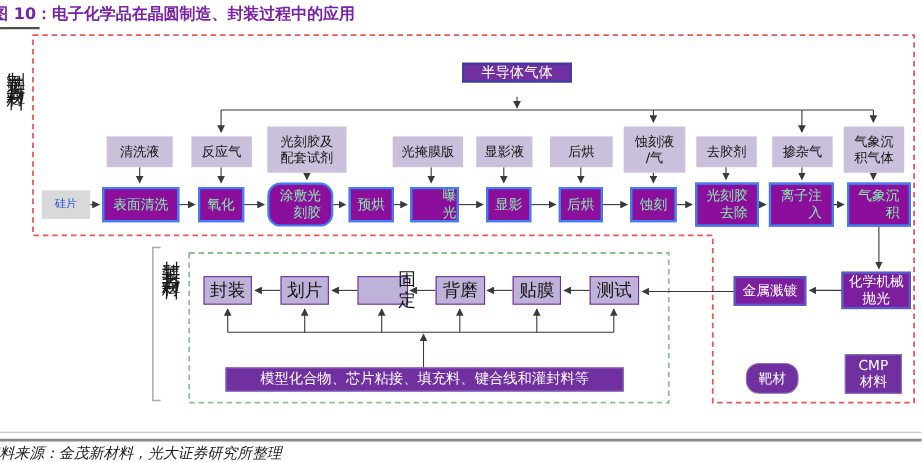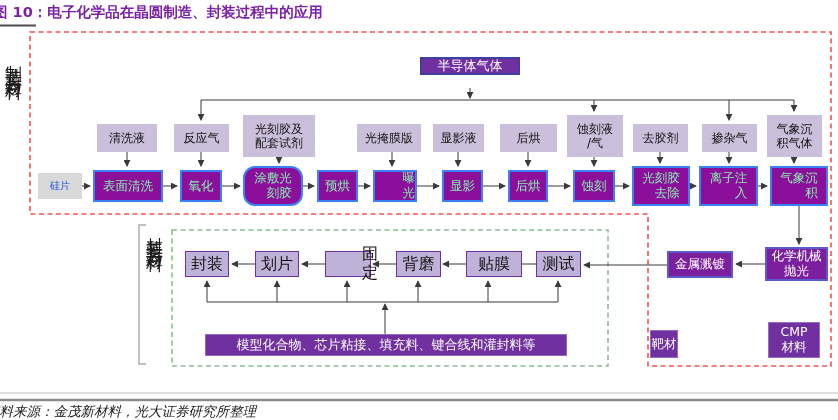--- a/index.html
+++ b/index.html
@@ -141,28 +141,28 @@
 去除</div>
   <div class="abs node step" style="left:699px;top:166px;width:59px;height:40px;">离子注
 入</div>
   <div class="abs node step" style="left:770px;top:166px;width:58px;height:40px;">气象沉
 积</div>
 
   <div class="abs node step2" style="left:667px;top:251px;width:66px;height:27px;">金属溅镀</div>
   <div class="abs node step2" style="left:765px;top:247px;width:63px;height:34px;">化学机械
 抛光</div>
 
-  <div class="abs node solid" style="left:650px;top:330px;width:28px;height:28px;">靶材</div>
+  <div class="abs node solid" style="left:678px;top:330px;width:48px;height:28px;border-radius:12px;">靶材</div>
   <div class="abs node solid" style="left:768px;top:322px;width:52px;height:36px;">CMP
 材料</div>
 
   <div class="abs node pkg" style="left:185px;top:251px;width:44px;height:26px;">封装</div>
   <div class="abs node pkg" style="left:255px;top:251px;width:44px;height:26px;">划片</div>
   <div class="abs node pkg" style="left:325px;top:251px;width:45px;height:26px;padding-left:44px;">固定</div>
   <div class="abs node pkg" style="left:396px;top:251px;width:45px;height:26px;">背磨</div>
-  <div class="abs node pkg" style="left:466px;top:251px;width:56px;height:26px;">贴膜</div>
+  <div class="abs node pkg" style="left:466px;top:251px;width:44px;height:26px;">贴膜</div>
   <div class="abs node pkg" style="left:536px;top:251px;width:45px;height:26px;">测试</div>
 
   <div class="abs node wide" style="left:205px;top:334px;width:362px;height:22px;">模型化合物、芯片粘接、填充料、键合线和灌封料等</div>
 
   <div class="abs source" style="left:-14px;top:403px;">资料来源：金茂新材料，光大证券研究所整理</div>
 
 </div>
 
 </body></html>

